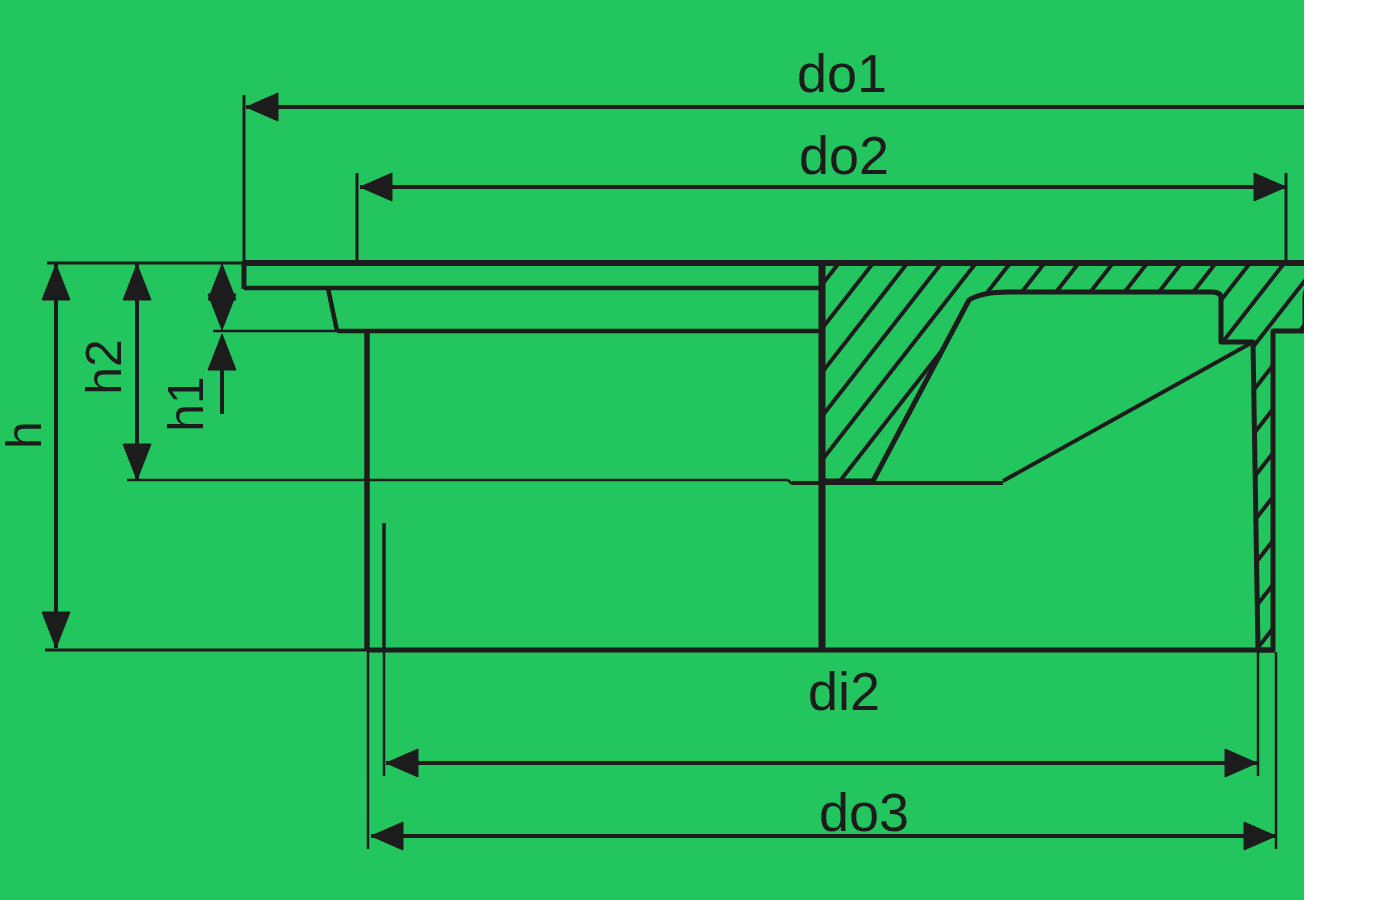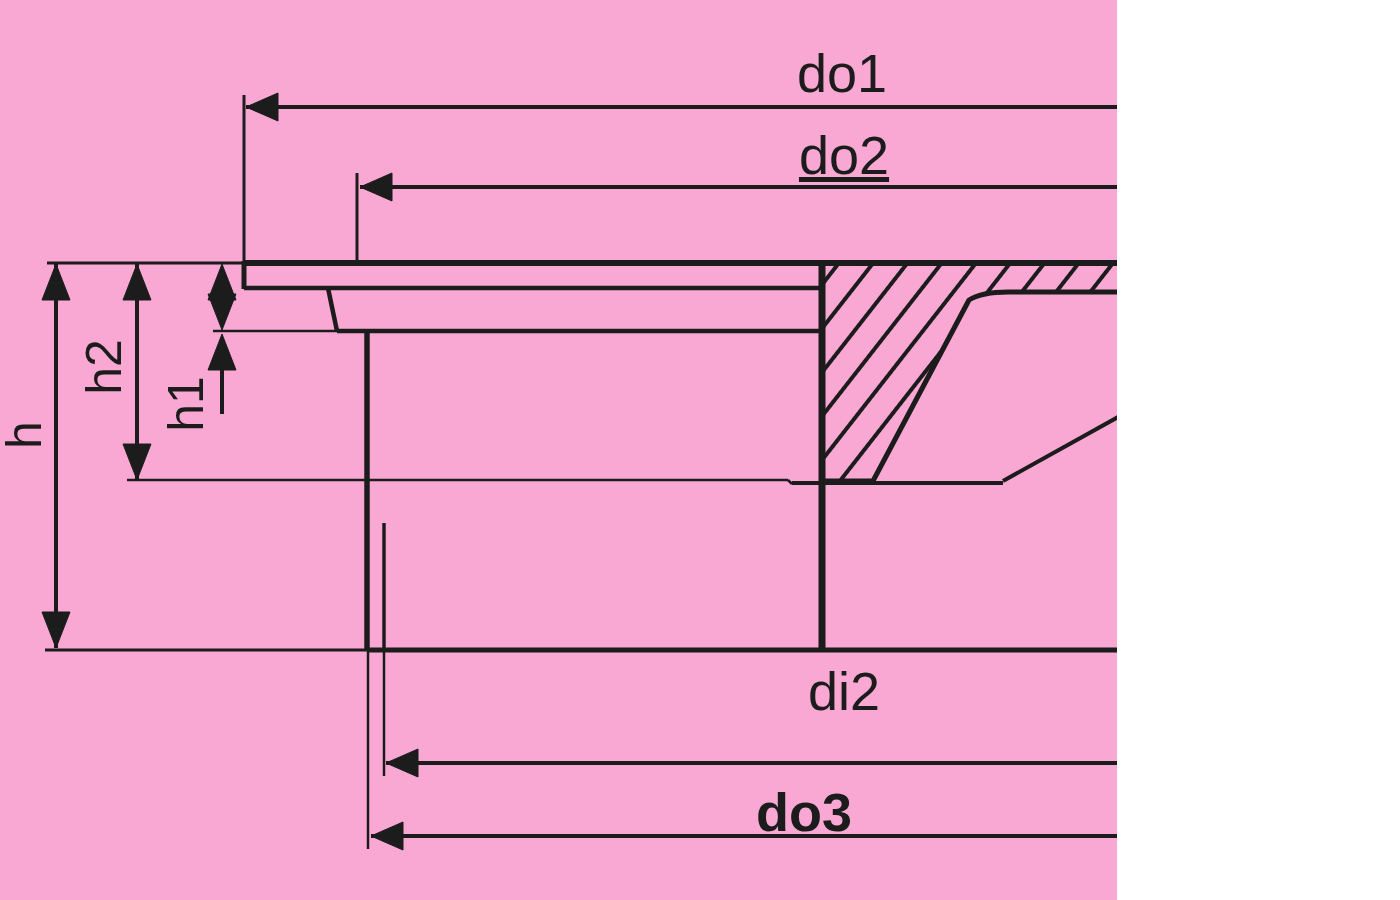--- a/index.html
+++ b/index.html
@@ -1,16 +1,16 @@
 <!DOCTYPE html>
 <html><head>
 <meta charset="utf-8">
 <style>
   html,body{margin:0;padding:0;background:#ffffff;}
-  #stage{position:relative;width:1117px;height:900px;background:#f9a8d4;
+  #stage{position:relative;width:1304px;height:900px;background:#22c55e;
          font-family:"Liberation Sans", sans-serif;overflow:hidden;}
   #stage svg{position:absolute;left:0;top:0;}
   .dim-label{position:absolute;color:#1c1c1c;font-size:54px;line-height:1;
              transform:translate(-50%,-50%);white-space:nowrap;}
   .dim-label.vert{font-size:50px;transform:translate(-50%,-50%) rotate(-90deg);}
 </style>
 </head>
 <body>
 
 <div id="stage">
@@ -101,19 +101,19 @@
       <g>
         <polygon points="222,264 208,300 236,300"></polygon>
         <polygon points="222,330 208,294 236,294"></polygon>
         <polygon points="222,334 208,370 236,370"></polygon>
         <line x1="222" y1="352" x2="222" y2="414" stroke-width="4"></line>
       </g>
     </g>
   </svg>
 
   <div class="dim-label" style="left:842px;top:73px;">do1</div>
-  <div class="dim-label" style="left:844px;top:155px;text-decoration:underline;">do2</div>
+  <div class="dim-label" style="left:844px;top:155px;">do2</div>
   <div class="dim-label" style="left:844px;top:691px;">di2</div>
-  <div class="dim-label" style="left:804px;top:812px;font-weight:bold;">do3</div>
+  <div class="dim-label" style="left:864px;top:812px;">do3</div>
   <div class="dim-label vert" style="left:24px;top:435px;">h</div>
   <div class="dim-label vert" style="left:104px;top:367px;">h2</div>
   <div class="dim-label vert" style="left:186px;top:404px;">h1</div>
 </div>
 
 </body></html>

